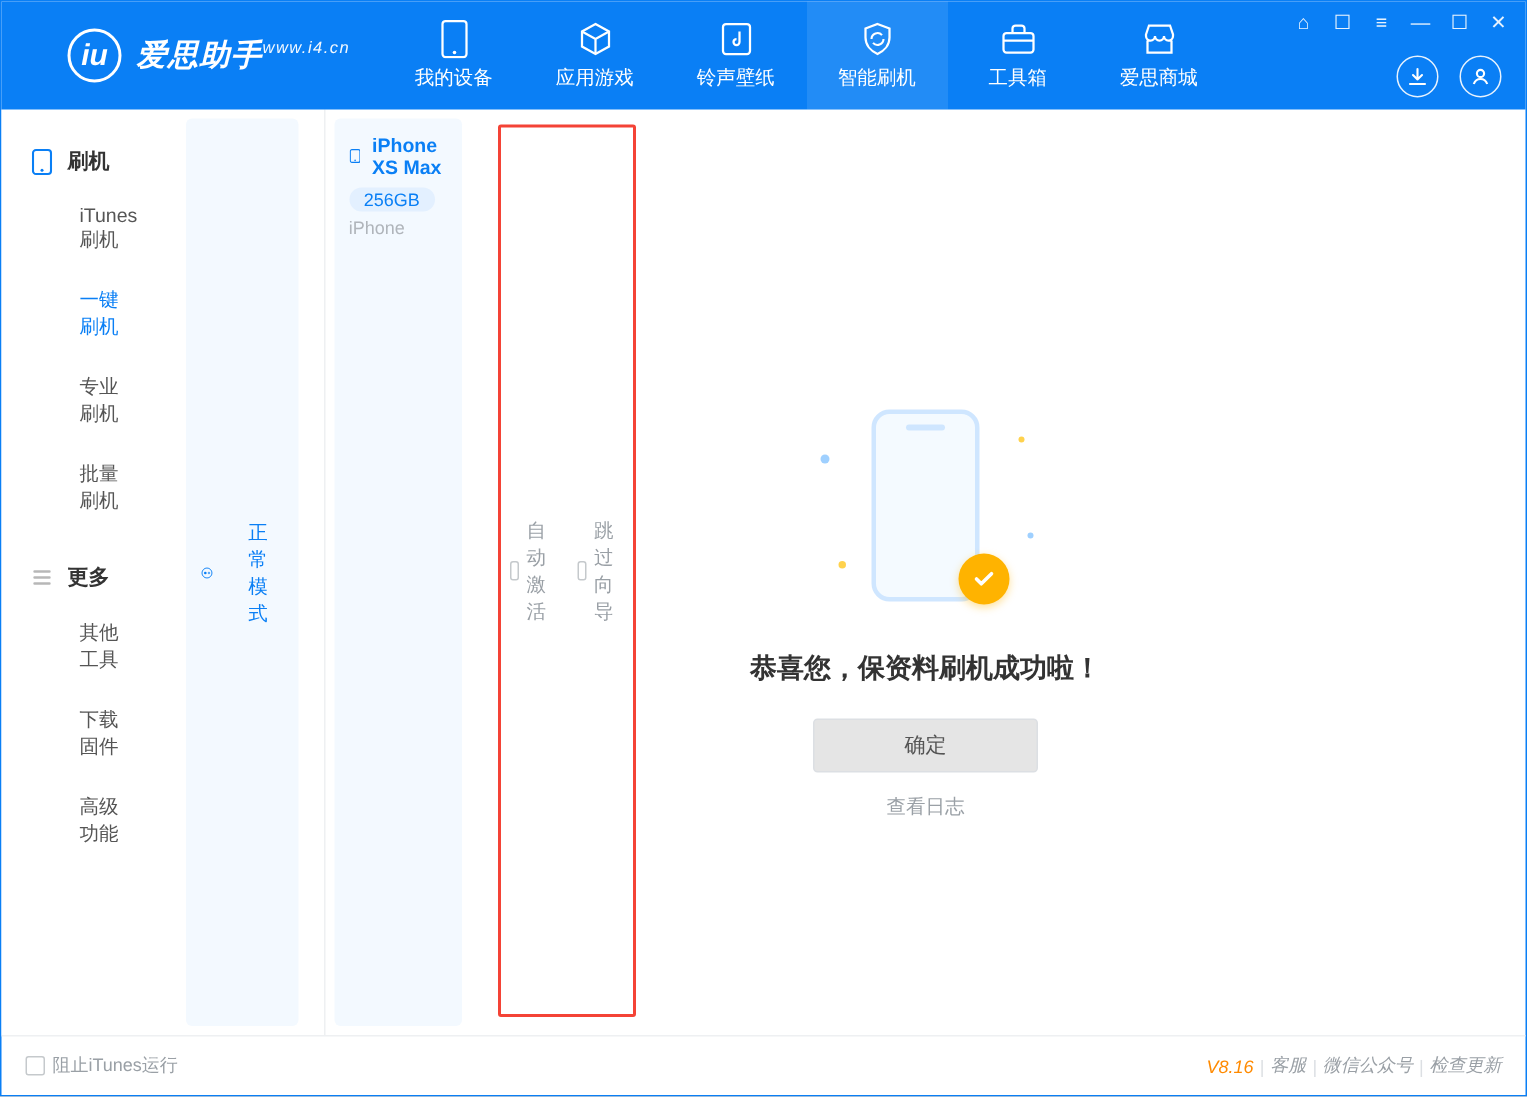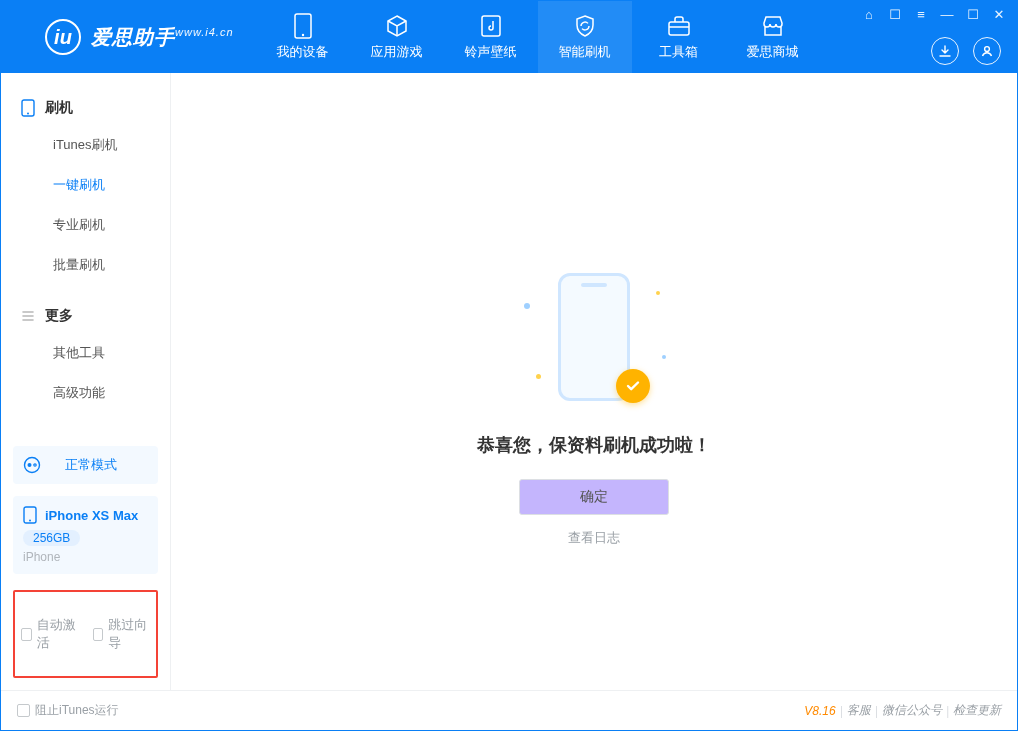--- a/index.html
+++ b/index.html
@@ -15,21 +15,21 @@
 .tabs { display: flex; align-items: stretch; }
 .tab { width: 94px; display: flex; flex-direction: column; align-items: center; justify-content: center; gap: 4px; font-size: 13px; cursor: pointer; position: relative;}
 .tab.active { background: rgba(255,255,255,.10); }
 .tab .ico { width: 26px; height: 26px; display: flex; align-items: center; justify-content: center; }
 .window-controls { position: absolute; right: 10px; top: 6px; display: flex; gap: 10px; align-items: center; color: #fff; font-size: 13px;}
 .window-controls > span { cursor: pointer; opacity: .9; width:16px; text-align:center;}
 .header-actions { position: absolute; right: 16px; bottom: 8px; display: flex; gap: 14px; }
 .circ-btn { width: 28px; height: 28px; border: 1.5px solid rgba(255,255,255,.9); border-radius: 50%; display:flex;align-items:center;justify-content:center; cursor:pointer;}
 
 .body { flex: 1; display: flex; min-height: 0; }
-.sidebar { width: 170px; border-right: 1px solid #eef0f2; display: flex; flex-direction: column; background:#fff;}
+.sidebar { width: 216px; border-right: 1px solid #eef0f2; display: flex; flex-direction: row; background:#fff;}
 .nav { padding-top: 18px; }
 .group-header { display: flex; align-items: center; gap: 10px; padding: 8px 20px; color: #333; font-size: 14px; font-weight: 600; }
 .group-header.more svg{opacity:.6;}
 .nav-item { padding: 11px 20px 11px 52px; font-size: 13px; color: #555; cursor: pointer; }
 .nav-item.active { color: #0a7ff5; }
 .sidebar-spacer { flex:1; }
 .mode-box, .device-box { margin: 6px 12px; background: #f3f9ff; border-radius: 4px; padding: 10px 10px; font-size: 13px; color:#0a7ff5; }
 .mode-box { display:flex; align-items:center; gap:24px; }
 .device-box .name { font-weight: 700; color:#0a7ff5; display:flex; align-items:center; gap:8px;}
 .device-box .cap { display:inline-block; margin-top:6px; background:#e3f0ff; color:#0a7ff5; border-radius: 10px; padding: 1px 10px; font-size: 12px;}
@@ -42,21 +42,21 @@
 .illus { position: relative; width: 160px; height: 140px;}
 .phone { position:absolute; left:50%; top:0; transform:translateX(-50%); width:72px; height:128px; border:3px solid #cfe6ff; border-radius: 12px; background:#f4faff;}
 .phone::before{content:"";position:absolute;top:7px;left:50%;transform:translateX(-50%);width:26px;height:4px;background:#cfe6ff;border-radius:3px;}
 .check { position:absolute; right:24px; bottom:10px; width:34px; height:34px; background:#ffb300; border-radius:50%; display:flex;align-items:center;justify-content:center; box-shadow:0 2px 6px rgba(255,179,0,.4);}
 .sparkle{position:absolute; background:#9fd0ff;}
 .s1{width:6px;height:6px;border-radius:50%; left:10px; top:30px;}
 .s2{width:4px;height:4px;border-radius:50%; right:14px; top:18px; background:#ffd24d;}
 .s3{width:5px;height:5px;border-radius:50%; left:22px; bottom:34px; background:#ffd24d;}
 .s4{width:4px;height:4px;border-radius:50%; right:8px; bottom:54px;}
 .message { margin-top: 20px; font-size: 18px; color:#333; font-weight:600;}
-.ok-btn { margin-top: 22px; width: 150px; height: 36px; border:1px solid #dcdfe3; background:#c4b5fd; border-radius:3px; font-size:14px; color:#555; cursor:pointer;}
+.ok-btn { margin-top: 22px; width: 150px; height: 36px; border:1px solid #dcdfe3; background:#e5e5e5; border-radius:3px; font-size:14px; color:#555; cursor:pointer;}
 .log-link { margin-top: 14px; font-size: 13px; color:#9aa0a6; cursor:pointer;}
 
 .footer { height: 40px; border-top: 1px solid #eef0f2; display:flex; align-items:center; padding: 0 16px; font-size:12px; color:#9aa0a6;}
 .footer .chk { color:#9aa0a6; font-size:12px;}
 .footer-right{margin-left:auto; display:flex; align-items:center; gap:4px;font-style:italic;}
 .sep{color:#dcdfe3;}
 .ver{color:#ff8a00;}
 .flink{cursor:pointer;}
 svg { display:block; }
 </style>
@@ -166,20 +166,21 @@
         <div class="nav-item">专业刷机</div>
         <div class="nav-item">批量刷机</div>
 
         <div class="group-header more" style="margin-top:14px;">
           <svg width="14" height="14" viewBox="0 0 14 14">
               <path d="M2 3h10M2 7h10M2 11h10" stroke="#888" stroke-width="1.6" stroke-linecap="round"></path>
             </svg>
           <span>更多</span>
         </div>
         <div class="nav-item">其他工具</div>
+        <div class="nav-item">下载固件</div>
         <div class="nav-item">高级功能</div>
       </div>
 
       <div class="sidebar-spacer"></div>
 
       <div class="mode-box">
         <svg width="18" height="18" viewBox="0 0 18 18">
             <circle cx="9" cy="9" r="7.5" fill="none" stroke="#0a7ff5" stroke-width="1.4"></circle>
             <circle cx="6.5" cy="9" r="2" fill="#0a7ff5"></circle>
             <circle cx="12" cy="9" r="1.2" fill="none" stroke="#0a7ff5" stroke-width="1.2"></circle>

